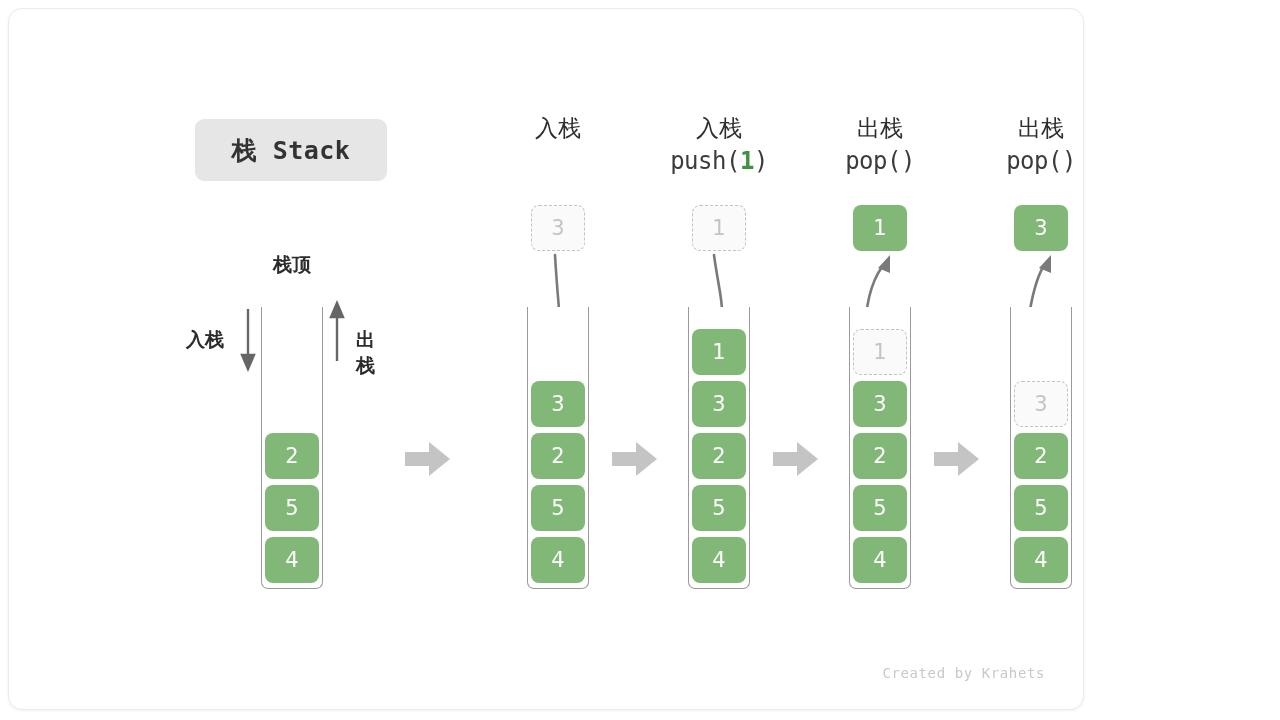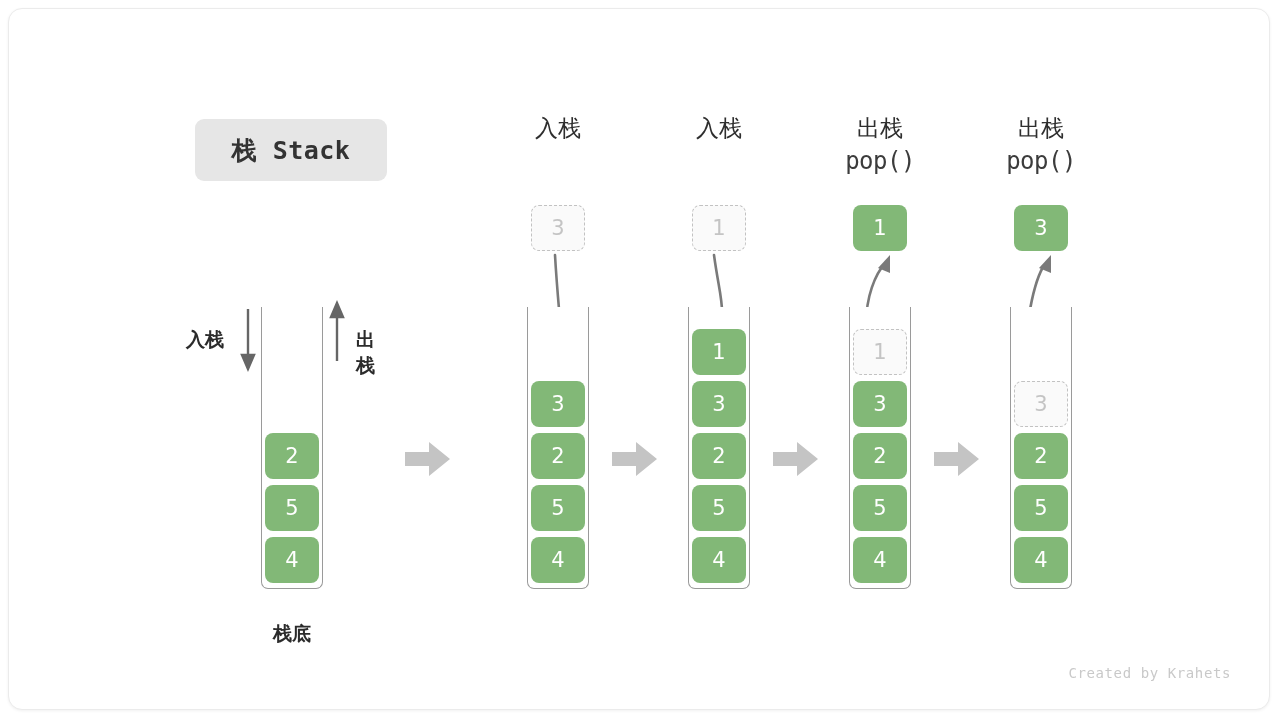--- a/index.html
+++ b/index.html
@@ -12,21 +12,21 @@
     height: 720px;
     font-family: "DejaVu Sans", "Liberation Sans", sans-serif;
     overflow: hidden;
   }
 
   
   #canvas-card {
     position: absolute;
     left: 8px;
     top: 8px;
-    width: 1262px;
+    width: 1076px;
     height: 702px;
     background: #ffffff;
     border: 1px solid #ebebeb;
     border-radius: 14px;
     box-shadow: 0 1px 3px rgba(0,0,0,0.06);
     box-sizing: border-box;
   }
 
   
   #title-badge {
@@ -191,21 +191,21 @@
   }
 </style>
 </head>
 <body>
 
 <div id="canvas-card">
 
   <div id="title-badge">栈 Stack</div>
 
   <div class="column" id="col-0" style="left:183px;">
-    <div id="label-bottom">栈底</div>
+    <div id="label-top">栈顶</div>
     <div class="side-label" id="label-push-side">入栈</div>
     <div class="side-label" id="label-pop-side">出栈</div>
 
     <svg class="arrow-layer">
       <g stroke="#666666" stroke-width="2.4" fill="#666666">
         <line x1="56" y1="300" x2="56" y2="348"></line>
         <polygon points="56,360 50,346 62,346"></polygon>
         <line x1="145" y1="352" x2="145" y2="306"></line>
         <polygon points="145,294 139,308 151,308"></polygon>
       </g>
@@ -234,20 +234,21 @@
     <div class="stack-tube" style="top:298px;height:282px;"></div>
     <div class="cell solid" style="top:372px;">3</div>
     <div class="cell solid" style="top:424px;">2</div>
     <div class="cell solid" style="top:476px;">5</div>
     <div class="cell solid" style="top:528px;">4</div>
   </div>
 
   <div class="column" id="col-2" style="left:610px;">
     <div class="col-header">
       <span class="hdr-cn">入栈</span>
+      <span class="hdr-code"><span>push(</span><span class="arg">1</span><span>)</span></span>
     </div>
 
     <div class="cell ghost pending" style="left:73px;">1</div>
 
     <svg class="arrow-layer">
       <g stroke="#7a7a7a" stroke-width="2.6" fill="none" stroke-linecap="round">
         <path d="M 95 246 C 99 276 104 292 103 306"></path>
       </g>
       <polygon points="103,320 95,302 111,303" fill="#7a7a7a"></polygon>
     </svg>

